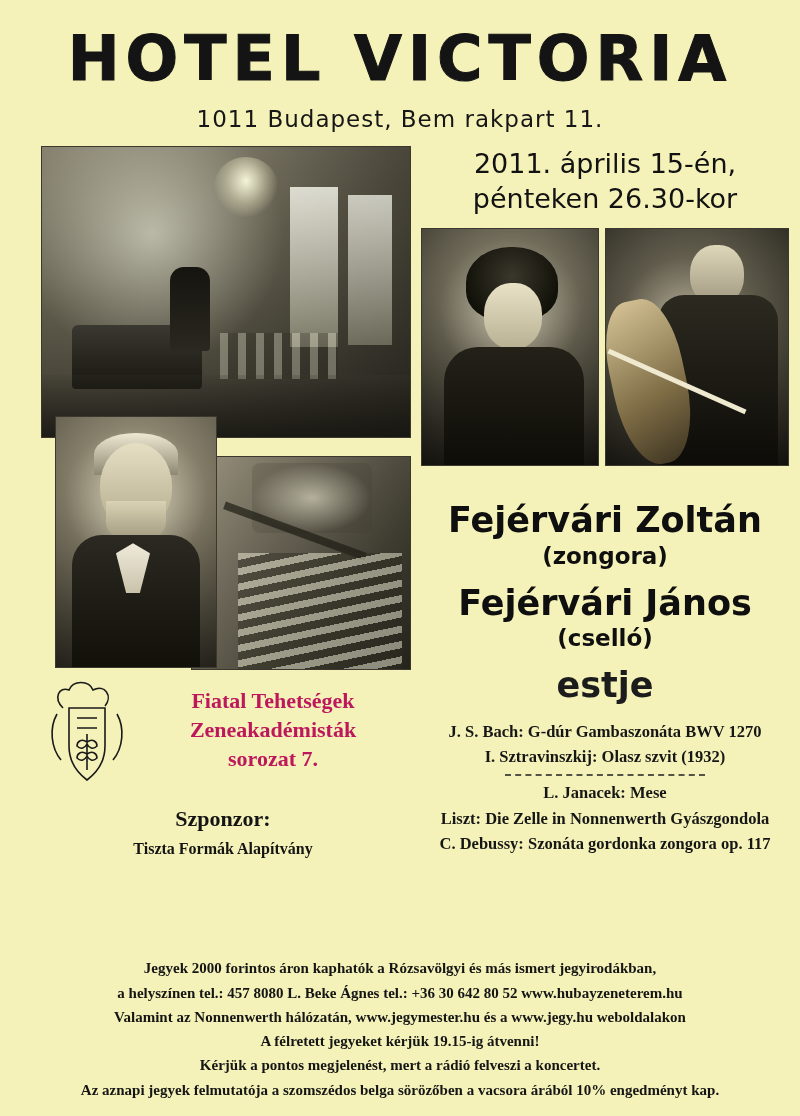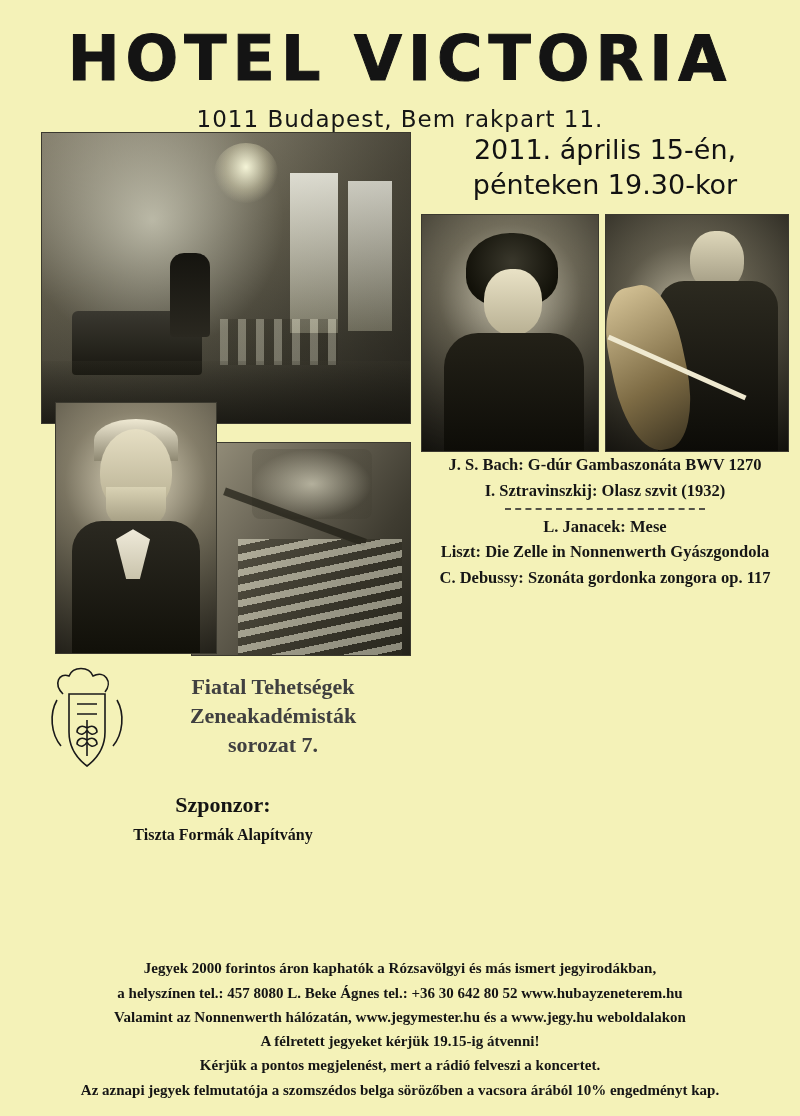--- a/index.html
+++ b/index.html
@@ -46,20 +46,21 @@
     font-size: 23px;
     letter-spacing: 1px;
     margin-top: 16px;
     color: #161616;
     font-weight: 500;
   }
 
   
   .cols {
     position: relative;
+    margin-top: 14px;
     height: 740px;
   }
   .left-col {
     position: absolute;
     left: 28px;
     top: 0;
     width: 370px;
   }
   .right-col {
     position: absolute;
@@ -378,21 +379,21 @@
   .series {
     position: absolute;
     left: 150px;
     top: 540px;
     width: 220px;
     text-align: center;
     font-family: "Liberation Serif", serif;
     font-weight: bold;
     font-size: 22px;
     line-height: 1.32;
-    color: #404040;
+    color: #be185d;
   }
   .crest {
     position: absolute;
     left: 30px;
     top: 528px;
     width: 88px;
     height: 118px;
   }
   .sponsor {
     position: absolute;
@@ -463,37 +464,44 @@
         <div class="p-head"></div>
         <div class="p-beard"></div>
         <div class="p-body"></div>
         <div class="p-shirt"></div>
       </div>
     </div>
 
     <div class="right-col">
       <div class="date-block">
         <div>2011. április 15-én,</div>
-        <div>pénteken 19.30-kor</div>
+        <div>pénteken 26.30-kor</div>
       </div>
 
       <div class="performers">
         <div class="photo photo-pianist">
           <div class="m-hair"></div>
           <div class="m-face"></div>
           <div class="m-body"></div>
         </div>
         <div class="photo photo-cellist">
           <div class="c-head"></div>
           <div class="c-body"></div>
           <div class="c-cello"></div>
           <div class="c-bow"></div>
         </div>
       </div>
 
+      <div class="names">
+        <div class="artist-name">Fejérvári Zoltán</div>
+        <div class="artist-instr">(zongora)</div>
+        <div class="artist-name">Fejérvári János</div>
+        <div class="artist-instr">(cselló)</div>
+        <div class="estje">estje</div>
+      </div>
 
       <div class="program">
         <div>J. S. Bach: G-dúr Gambaszonáta BWV 1270</div>
         <div>I. Sztravinszkij: Olasz szvit (1932)</div>
         <div class="prog-sep"></div>
         <div>L. Janacek: Mese</div>
         <div>Liszt: Die Zelle in Nonnenwerth  Gyászgondola</div>
         <div>C. Debussy: Szonáta gordonka zongora op. 117</div>
       </div>
     </div>

